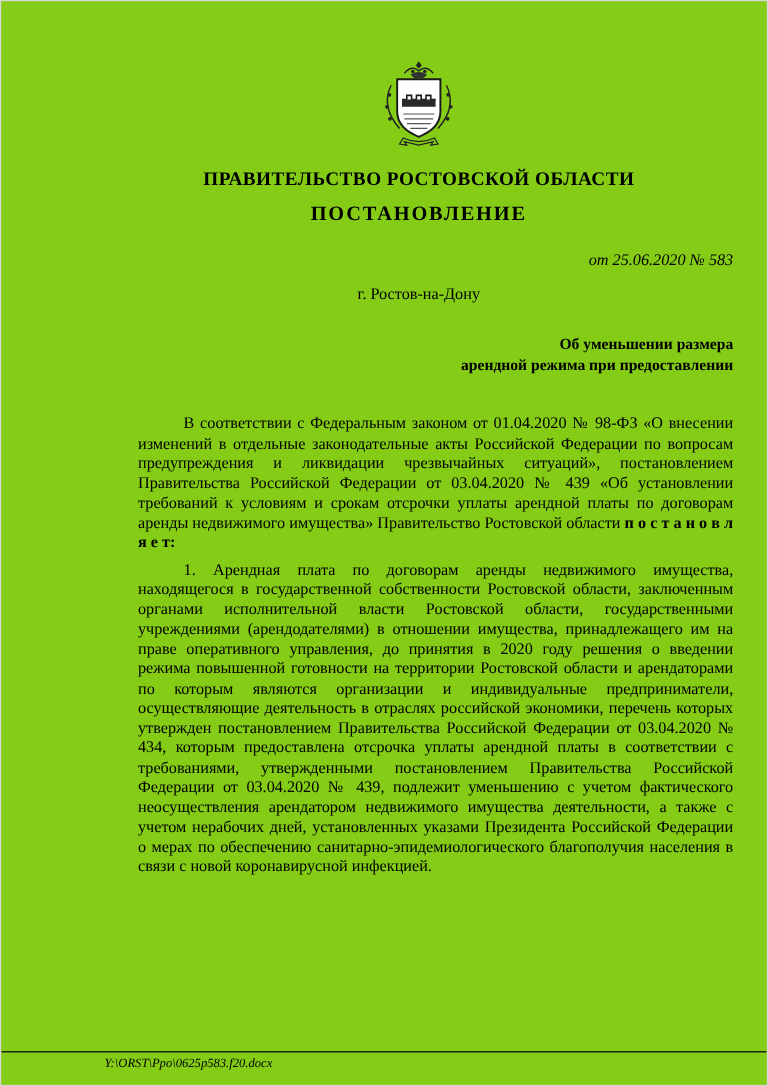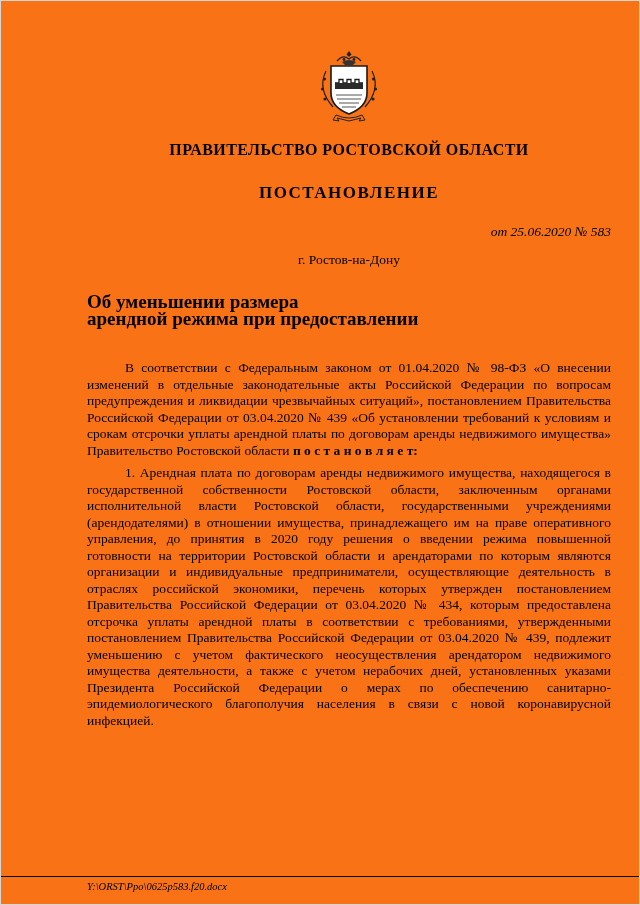--- a/index.html
+++ b/index.html
@@ -1,21 +1,21 @@
 <!DOCTYPE html>
 <html><head>
 <meta charset="utf-8">
 <style>
   html, body { margin: 0; padding: 0; background: #e8e8e8; }
   .page {
     position: relative;
     width: 640px;
     height: 905px;
     margin: 0 auto;
-    background: #f97316;
+    background: #84cc16;
     border: 1px solid #d6d6d6;
     box-sizing: border-box;
     font-family: "Liberation Serif", "DejaVu Serif", serif;
     color: #000;
     overflow: hidden;
   }
   .content-area {
     margin: 0 28px 0 86px;
   }
   .emblem-wrap {
@@ -24,46 +24,47 @@
     justify-content: center;
   }
   .org-title {
     margin-top: 18px;
     text-align: center;
     font-weight: bold;
     font-size: 16px;
     letter-spacing: 0.4px;
   }
   .doc-type {
-    margin-top: 24px;
+    margin-top: 9px;
     text-align: center;
     font-weight: bold;
     font-size: 17px;
     letter-spacing: 1.5px;
   }
   .date-line {
     margin-top: 21px;
     text-align: right;
     font-size: 13.5px;
     font-style: italic;
   }
   .city-line {
     margin-top: 12px;
     text-align: center;
     font-size: 13.5px;
   }
   .subject {
     margin-top: 25px;
-    text-align: left;
+    text-align: right;
     font-weight: bold;
-    font-size: 19px;
+    font-size: 13px;
     line-height: 17px;
   }
   .doc-body {
     margin-top: 33px;
+    margin-left: 28px;
   }
   .para {
     margin: 0;
     font-size: 13.5px;
     line-height: 16.5px;
     text-align: justify;
     text-indent: 38px;
   }
   .para + .para {
     margin-top: 6px;

